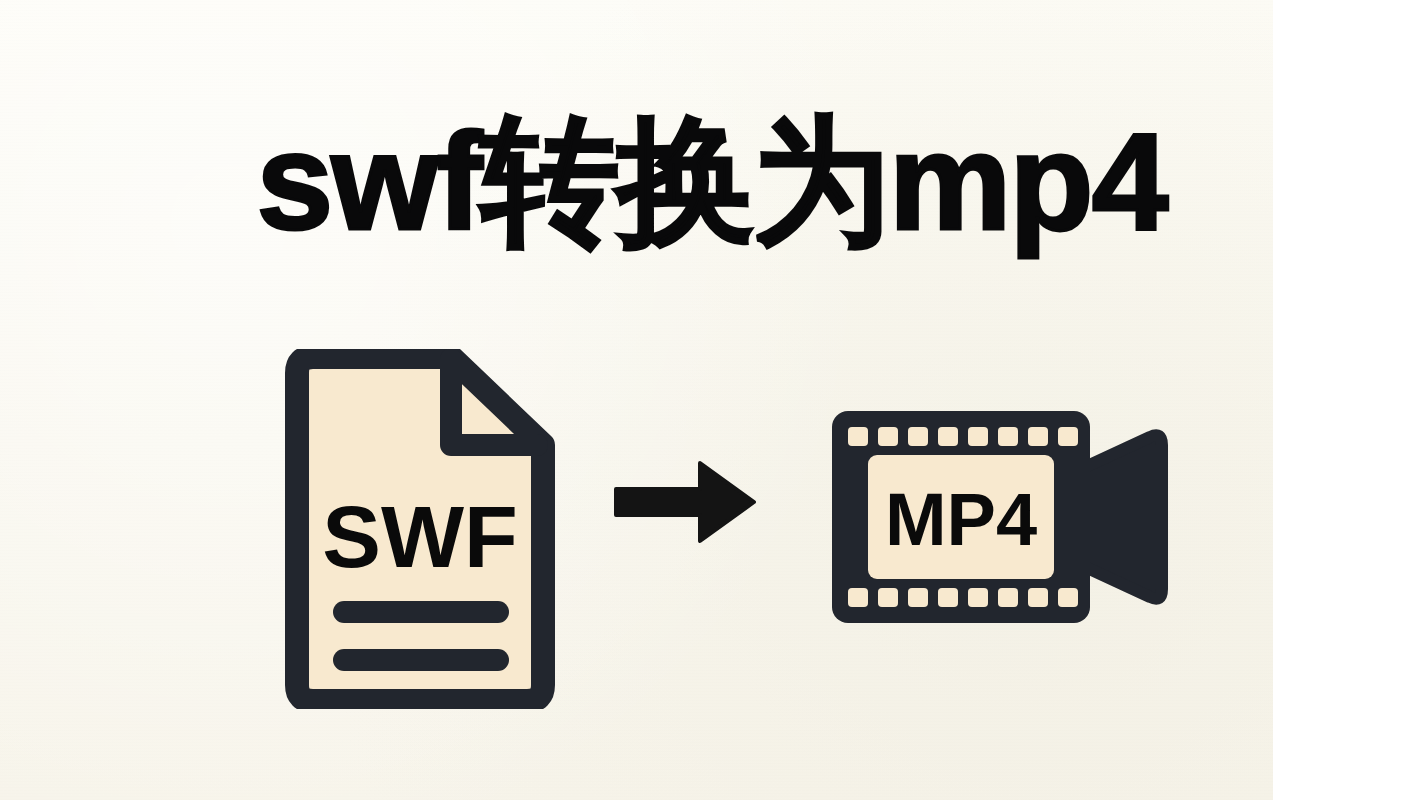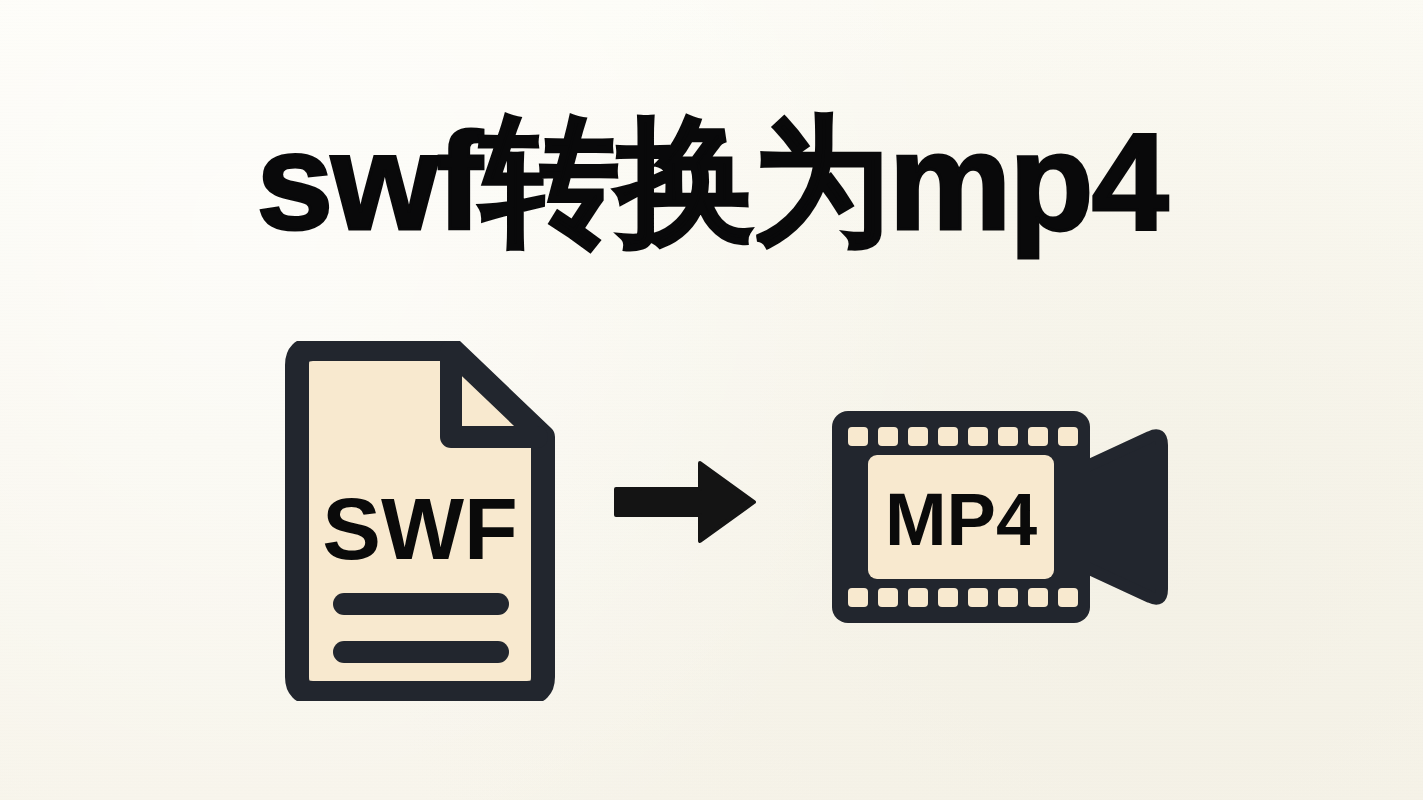--- a/index.html
+++ b/index.html
@@ -9,28 +9,29 @@
   }
   body {
     width: 1423px;
     height: 800px;
     overflow: hidden;
     font-family: "Liberation Sans", "DejaVu Sans", sans-serif;
   }
 
   .poster {
     position: relative;
-    width: 1423px;
+    width: 1245px;
     height: 800px;
     background-color: #fbf9f1;
     background-image:
       radial-gradient(circle at 18% 28%, rgba(255,255,255,0.55) 0%, rgba(255,255,255,0) 55%),
       radial-gradient(circle at 82% 72%, rgba(241,238,226,0.6) 0%, rgba(255,255,255,0) 60%),
       linear-gradient(180deg, #fdfcf6 0%, #f9f7ee 55%, #f7f4ea 100%);
     overflow: hidden;
+    padding-left: 28px;
   }
 
   
   .paper-grain {
     position: absolute;
     inset: 0;
     pointer-events: none;
     opacity: 0.35;
     background-image:
       repeating-linear-gradient(0deg, rgba(0,0,0,0.010) 0px, rgba(0,0,0,0.010) 1px, rgba(255,255,255,0) 1px, rgba(255,255,255,0) 3px),
@@ -59,21 +60,21 @@
     position: absolute;
     left: 0;
     top: 325px;
     width: 1423px;
     height: 360px;
   }
 
   .doc-icon {
     position: absolute;
     left: 275px;
-    top: 16px;
+    top: 24px;
   }
   .arrow-icon {
     position: absolute;
     left: 610px;
     top: 132px;
   }
   .video-icon {
     position: absolute;
     left: 820px;
     top: 72px;

